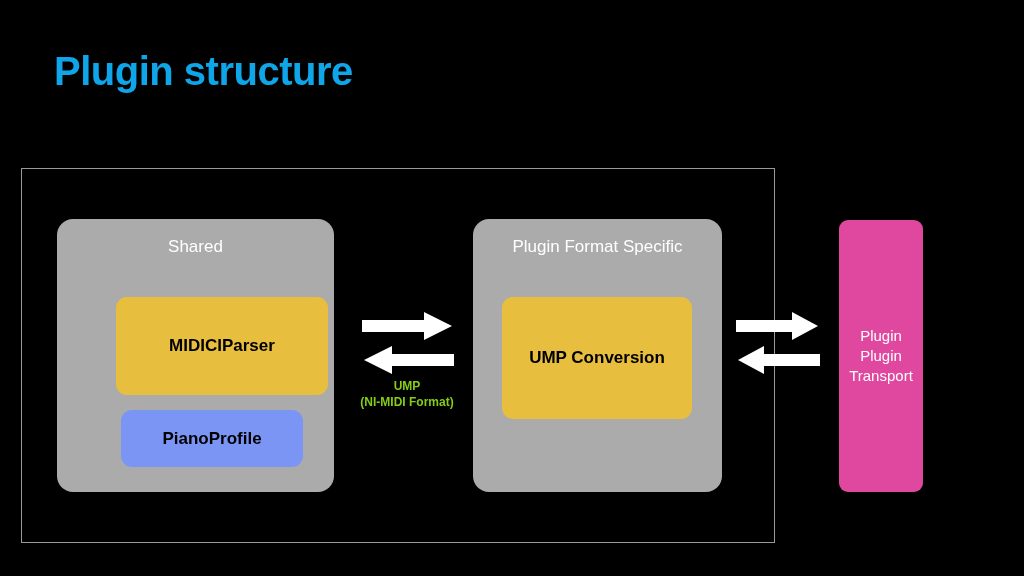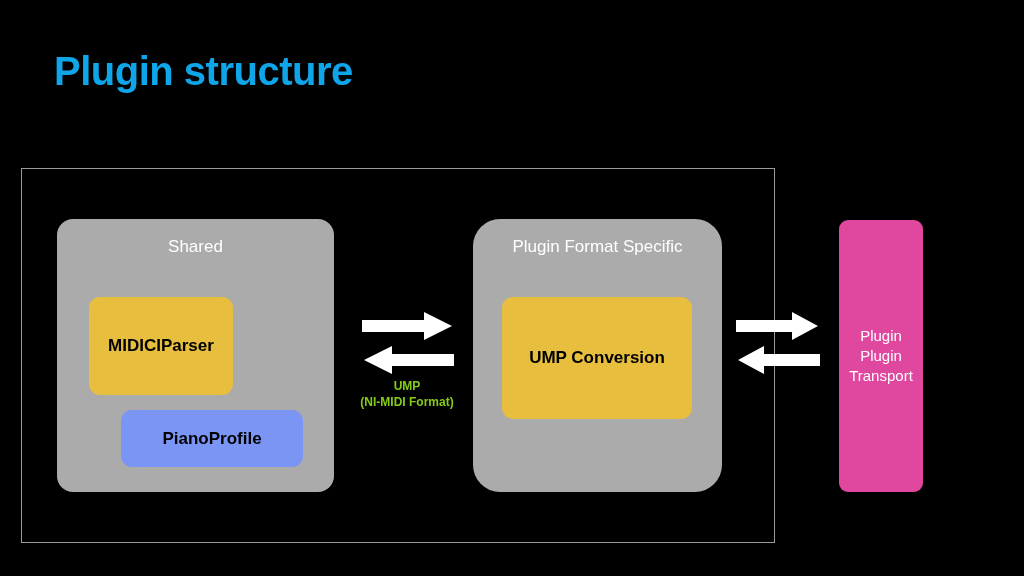--- a/index.html
+++ b/index.html
@@ -51,21 +51,20 @@
     left: 57px;
     top: 219px;
     width: 277px;
     height: 273px;
   }
   #group-format-specific {
     left: 473px;
     top: 219px;
     width: 249px;
     height: 273px;
-    border-radius: 27px;
   }
   .group-title {
     position: absolute;
     top: 18px;
     left: 0;
     width: 100%;
     text-align: center;
     font-size: 17px;
     color: #ffffff;
     font-weight: normal;
@@ -77,23 +76,23 @@
     border-radius: 11px;
     display: flex;
     align-items: center;
     justify-content: center;
     color: #000000;
     font-size: 17px;
     font-weight: bold;
     text-align: center;
   }
   #chip-midiciparser {
-    left: 32px;
+    left: 59px;
     top: 78px;
-    width: 144px;
+    width: 212px;
     height: 98px;
     background: #e8be3f;
   }
   #chip-pianoprofile {
     left: 64px;
     top: 191px;
     width: 182px;
     height: 57px;
     background: #7b95f5;
   }

